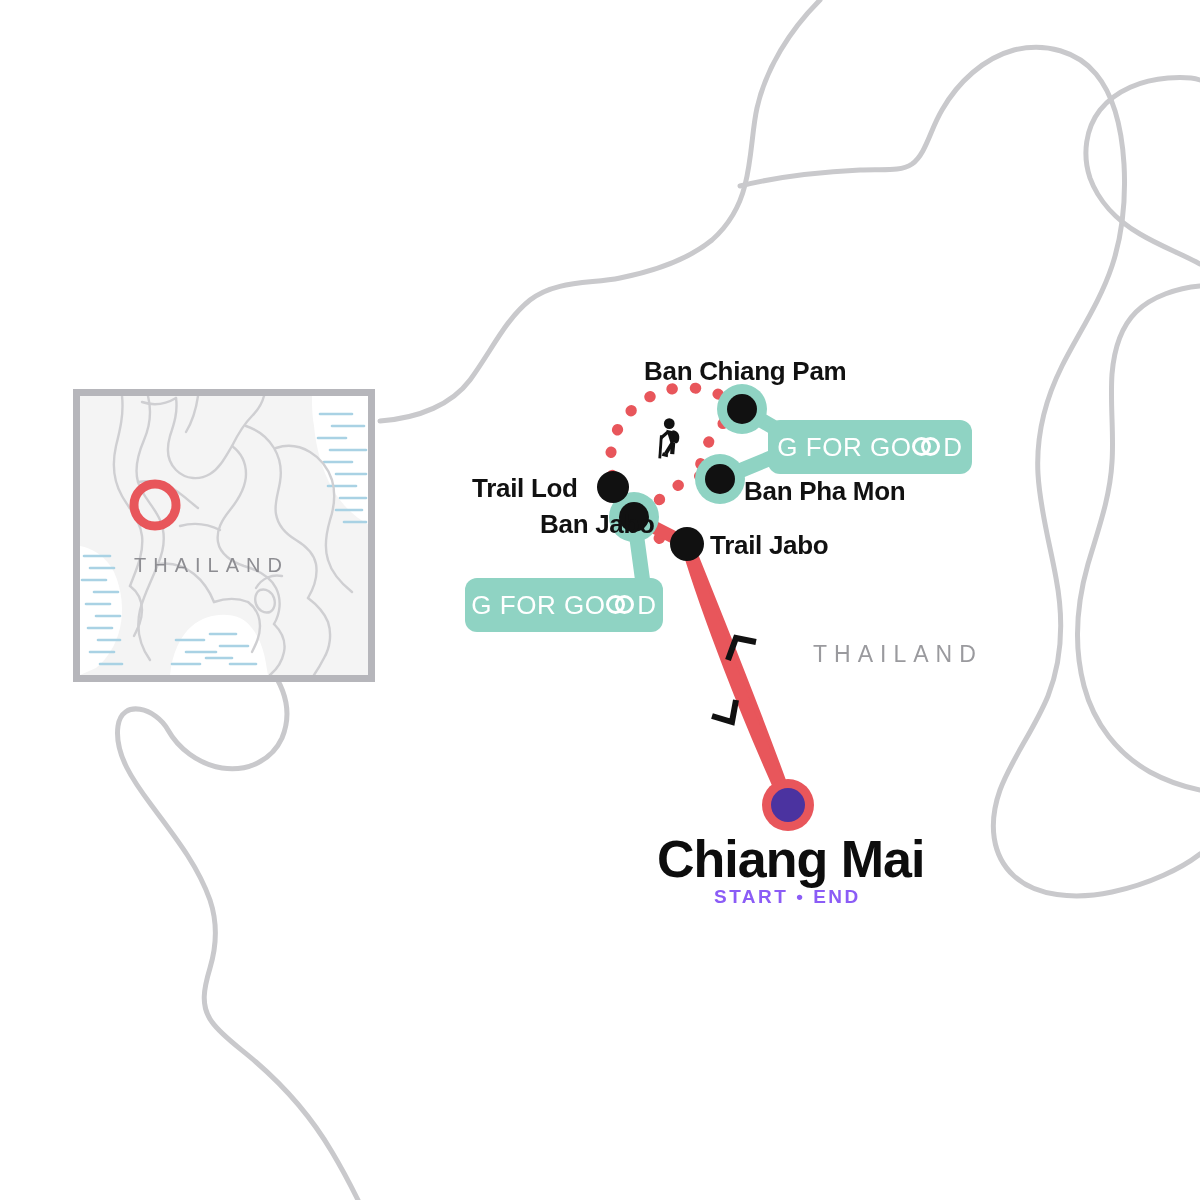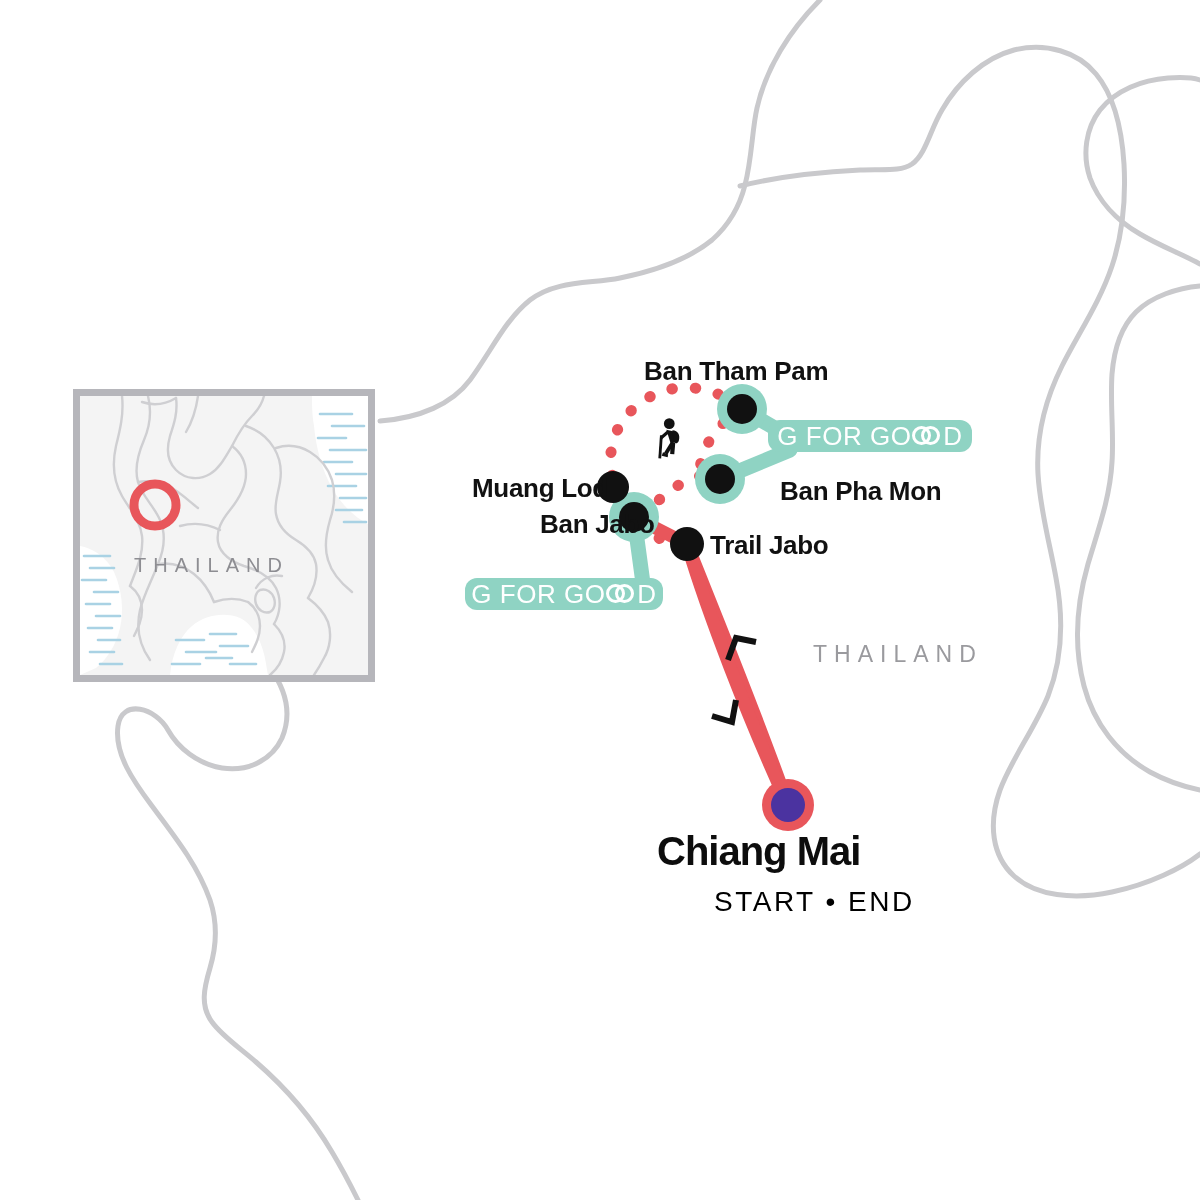--- a/index.html
+++ b/index.html
@@ -47,21 +47,21 @@
     font-family: "Liberation Sans", sans-serif;
     font-size: 20px;
     color: #8d8d92;
     letter-spacing: 7px;
     white-space: nowrap;
   }
   .badge {
     position: absolute;
     background: #8fd3c3;
     border-radius: 12px;
-    height: 32px;
+    height: 54px;
     display: flex;
     align-items: center;
     justify-content: center;
     padding: 0 26px;
     box-sizing: border-box;
   }
   .badge-text {
     color: #ffffff;
     font-family: "Liberation Sans", sans-serif;
     font-size: 26px;
@@ -87,31 +87,31 @@
     border-radius: 50%;
     box-sizing: border-box;
   }
   .inf::before { left: 0; }
   .inf::after  { left: 9px; }
 
   #endpoint-title {
     position: absolute;
     font-family: "Liberation Sans", sans-serif;
     font-weight: bold;
-    font-size: 40px;
+    font-size: 52px;
     color: #0d0d0d;
     white-space: nowrap;
     letter-spacing: -1px;
   }
   #endpoint-sub {
     position: absolute;
     font-family: "Liberation Sans", sans-serif;
-    font-weight: normal;
-    font-size: 28px;
-    color: #000000;
+    font-weight: bold;
+    font-size: 19px;
+    color: #8b5cf6;
     white-space: nowrap;
     letter-spacing: 2.5px;
   }
   #inset-frame {
     position: absolute;
     box-sizing: border-box;
     border: 7px solid #b6b6bb;
     background: #f4f4f4;
     overflow: hidden;
   }
@@ -350,25 +350,25 @@
         <path d="M 180 194 C 186 192, 192 196, 194 202 C 196 208, 194 214, 190 216
                  C 184 218, 178 214, 176 208 C 174 202, 176 196, 180 194 Z"></path>
       </g>
 
       <circle cx="75" cy="109" r="21" fill="none" stroke="#e8565b" stroke-width="9"></circle>
     </svg>
 
     <div class="inset-country-label" style="left:54px; top:158px;">THAILAND</div>
   </div>
 
-  <div class="stop-label" style="left:644px; top:356px;">Ban Tham Pam</div>
-
-  <div class="stop-label" style="left:780px; top:476px;">Ban Pha Mon</div>
-
-  <div class="stop-label" style="left:472px; top:473px;">Muang Lod</div>
+  <div class="stop-label" style="left:644px; top:356px;">Ban Chiang Pam</div>
+
+  <div class="stop-label" style="left:744px; top:476px;">Ban Pha Mon</div>
+
+  <div class="stop-label" style="left:472px; top:473px;">Trail Lod</div>
 
   <div class="stop-label" style="left:492px; top:509px;margin-left:48px;">Ban Jabo</div>
 
   <div class="stop-label" style="left:710px; top:530px;">Trail Jabo</div>
 
   <div class="country-label" style="left:813px; top:641px;">THAILAND</div>
 
   <div class="badge" style="left:768px; top:420px; width:204px;">
     <span class="badge-text">
         <span>G FOR GO</span>

